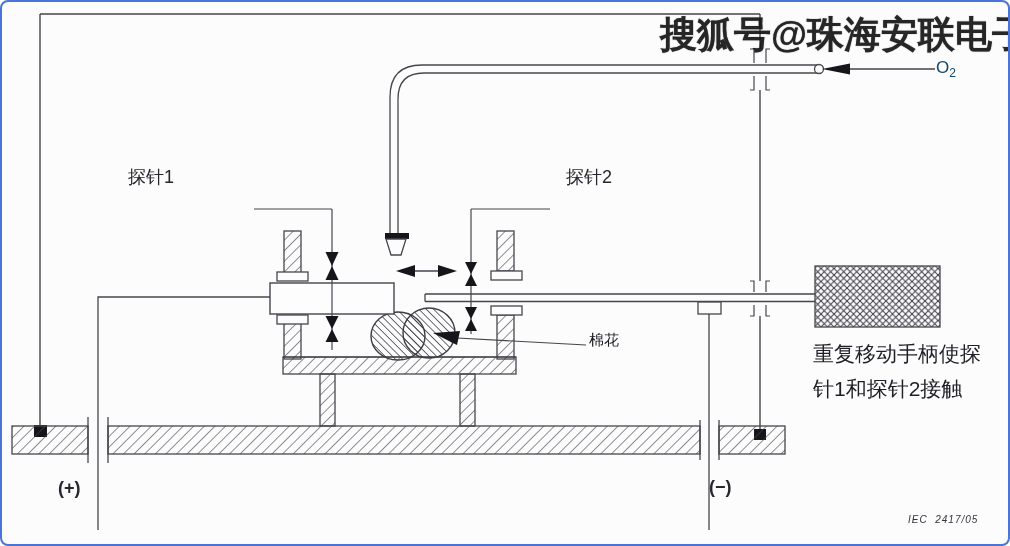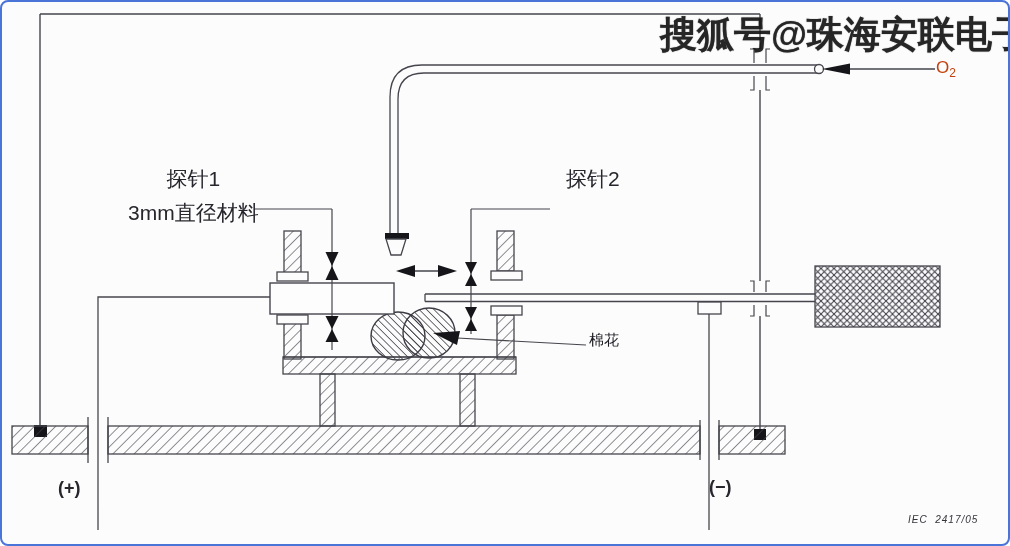--- a/index.html
+++ b/index.html
@@ -15,31 +15,31 @@
     color:#1c1c22;
   }
   #lineart{position:absolute;left:0;top:0;width:1010px;height:546px;}
   .txt{position:absolute;white-space:pre;line-height:1;}
   .watermark{
     left:658px;top:14px;
     font-size:37px;font-weight:bold;letter-spacing:0px;
     color:#141414;opacity:.92;
     text-shadow:0 0 1px #555;
   }
-  .lbl{font-size:21px;color:#26262c;text-align:center;}
+  .lbl{font-size:18px;color:#26262c;}
   .lbl .l2{display:block;margin-top:13px;}
   .probe1{left:126px;top:166px;}
   .probe2{left:552px;top:166px;margin-left:12px;}
   .cotton{left:587px;top:330px;font-size:15px;}
   .handle-note{left:811px;top:341px;font-size:21px;color:#1f1f26;}
   .handle-note .l2{display:block;margin-top:14px;}
   .polarity{font-size:18px;font-weight:bold;color:#26262c;}
   .plus{left:56px;top:477px;}
   .minus{left:707px;top:476px;}
-  .o2{left:934px;top:57px;font-size:17px;color:#c2410c;}
+  .o2{left:934px;top:57px;font-size:17px;color:#0c4a6e;}
   .o2 sub{font-size:12px;}
   .iec{left:906px;top:513px;font-size:10px;font-style:italic;color:#33333a;letter-spacing:1px;}
 </style>
 </head>
 <body>
 
 <div id="stage">
 
   <svg id="lineart" viewBox="0 0 1010 546">
     <defs>
@@ -165,26 +165,27 @@
 
       <line x1="584" y1="343" x2="455" y2="336"></line>
       <polygon points="431,331 458,329 455,343" fill="#16161a" stroke="none"></polygon>
     </g>
   </svg>
 
   <div class="txt watermark">搜狐号@珠海安联电子</div>
 
   <div class="txt o2"><span>O</span><sub>2</sub></div>
 
-  <div class="txt lbl probe1"><span>探针1</span><span class="l2">3mm直径材料</span></div>
+  <div class="txt lbl probe1"><span>探针1</span></div>
 
   <div class="txt lbl probe2"><span>探针2</span></div>
 
   <div class="txt cotton">棉花</div>
 
+  <div class="txt handle-note"><span>重复移动手柄使探</span><span class="l2">针1和探针2接触</span></div>
 
   <div class="txt polarity plus">(+)</div>
 
   <div class="txt polarity minus">(−)</div>
 
   <div class="txt iec">IEC  2417/05</div>
 
 </div>
 
 </body></html>

